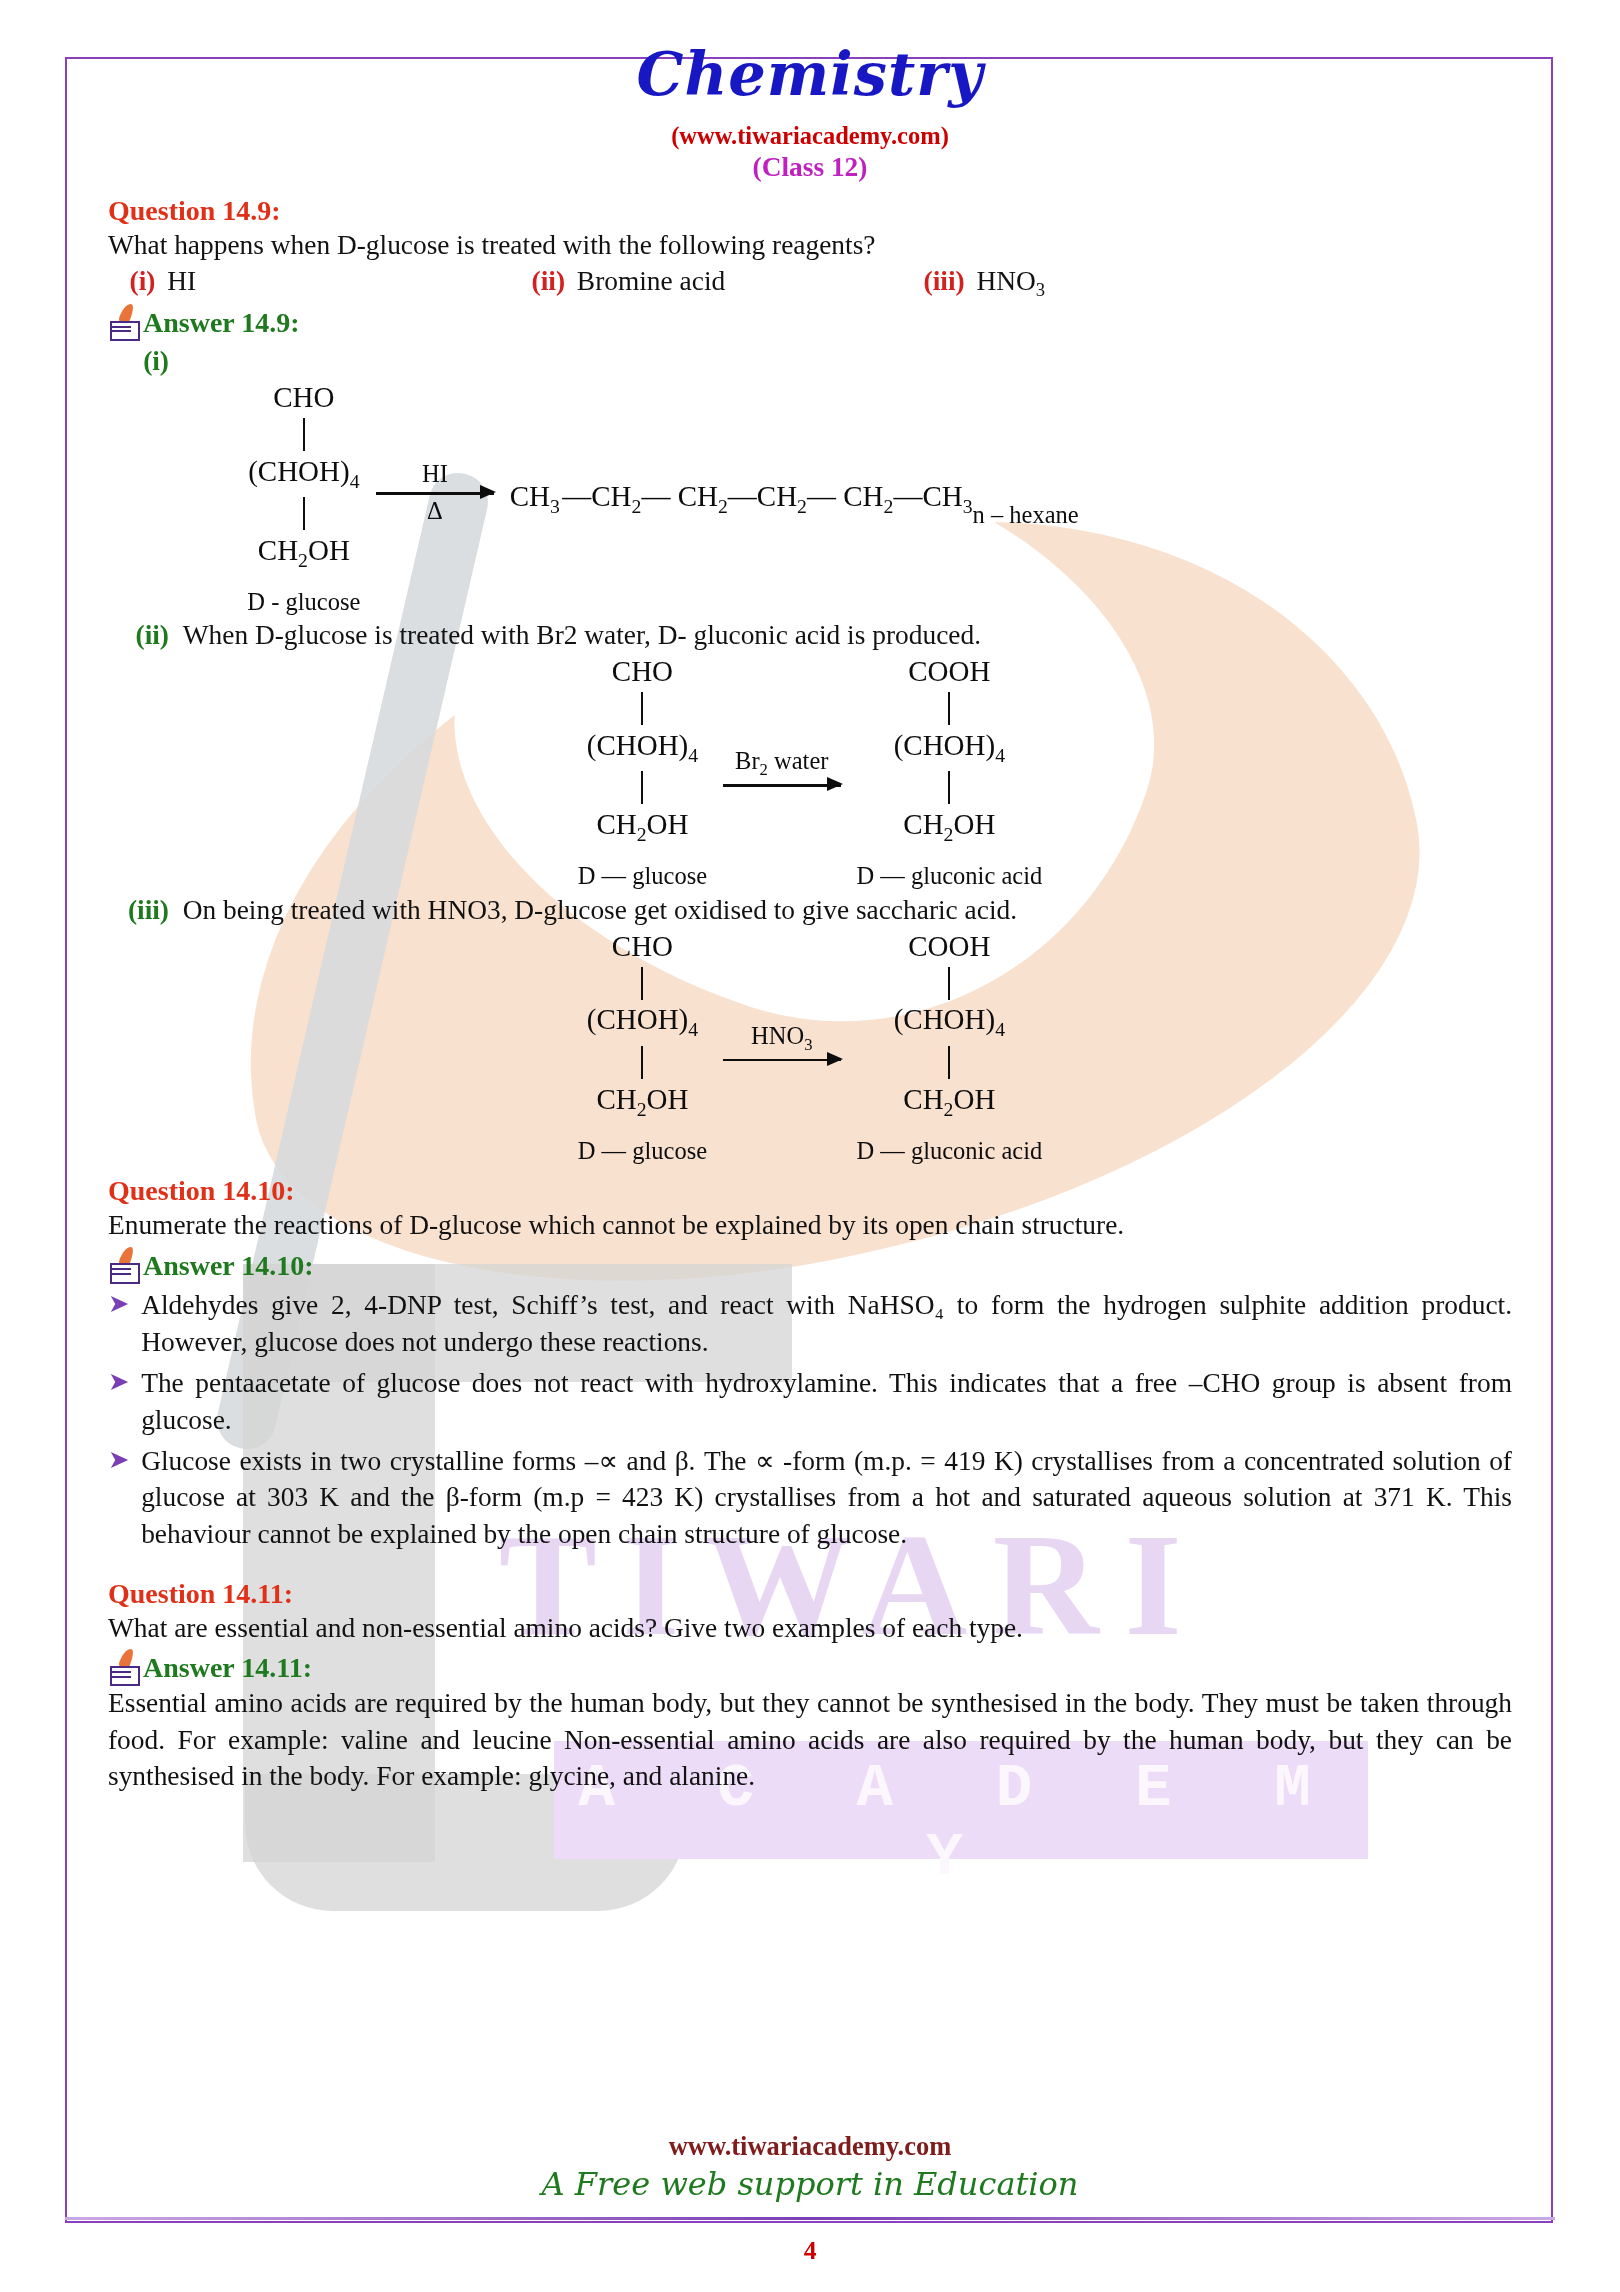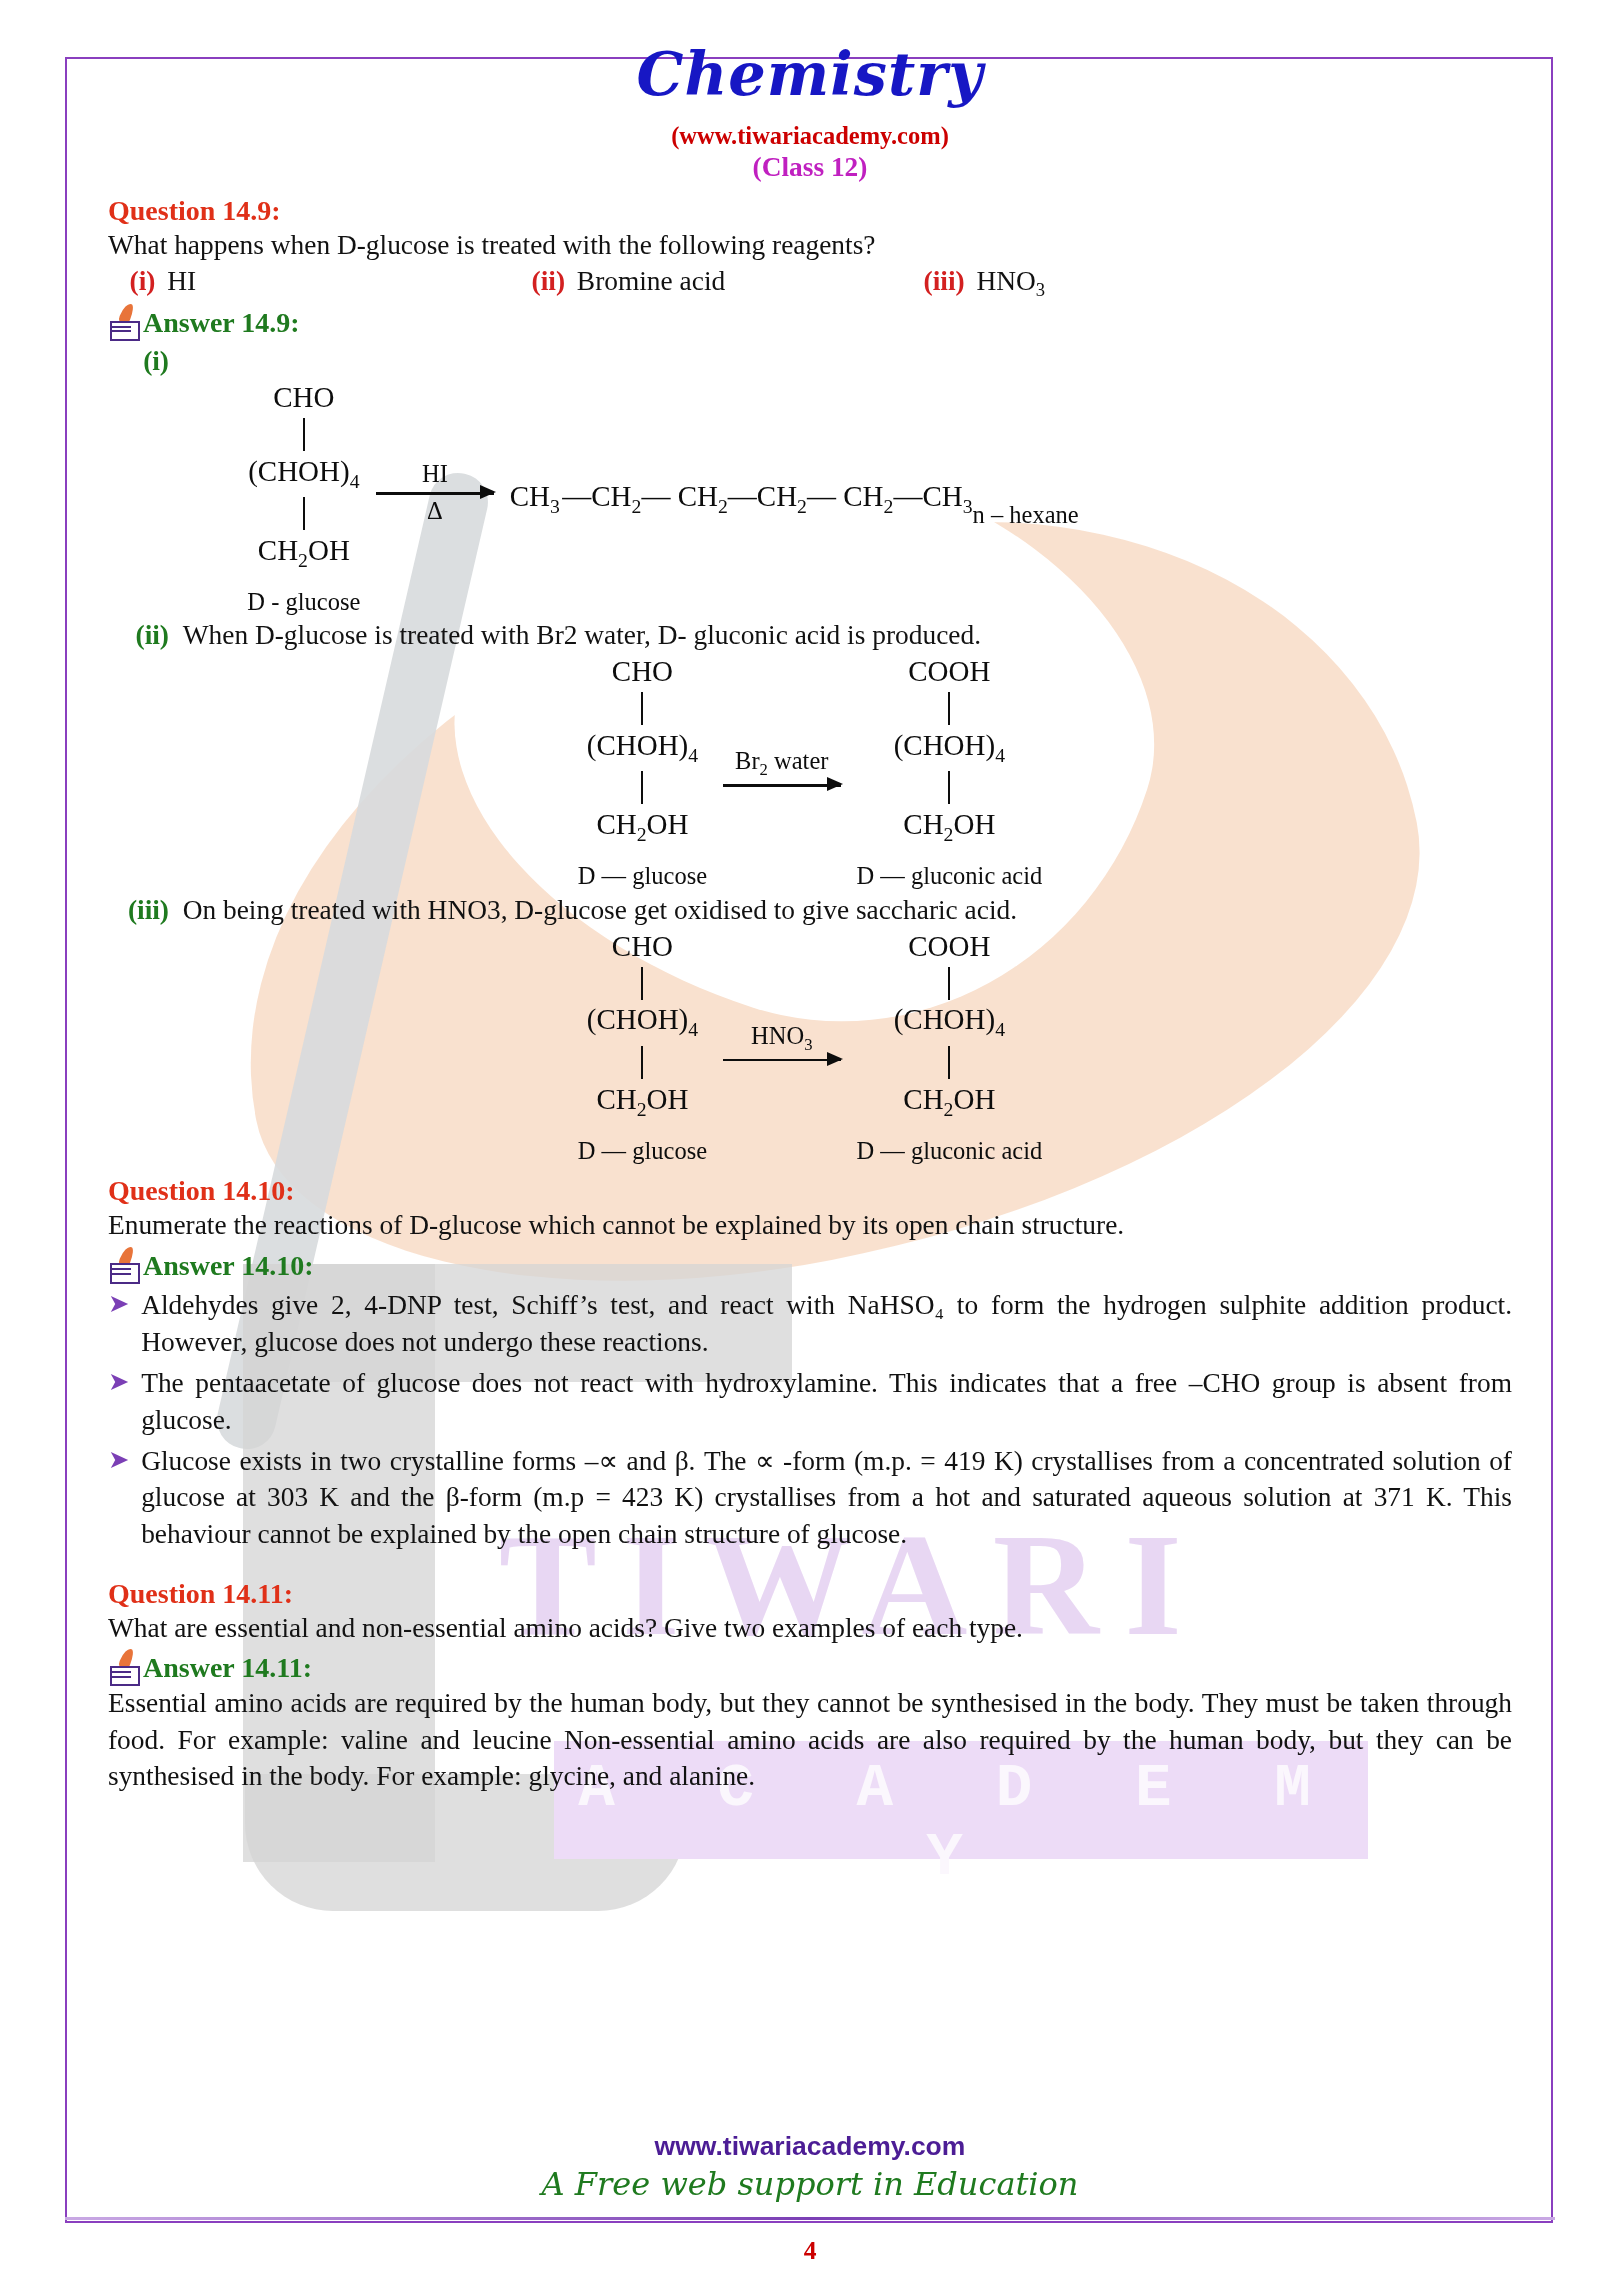--- a/index.html
+++ b/index.html
@@ -371,24 +371,24 @@
   
   .footer {
     position: absolute;
     left: 0;
     right: 0;
     bottom: 90px;
     text-align: center;
     z-index: 3;
   }
   .footer-site {
-    font-family: Liberation Sans, sans-serif;
+    font-family: Liberation Serif, serif;
     font-weight: bold;
     font-size: 26.5px;
-    color: #4c1d95;
+    color: #7f1d1d;
   }
   .footer-tag {
     font-family: "DejaVu Serif", serif;
     font-style: italic;
     font-size: 32px;
     color: #1f7a1f;
     margin-top: 2.9px;
   }
   .footer-rule {
     position: absolute;

